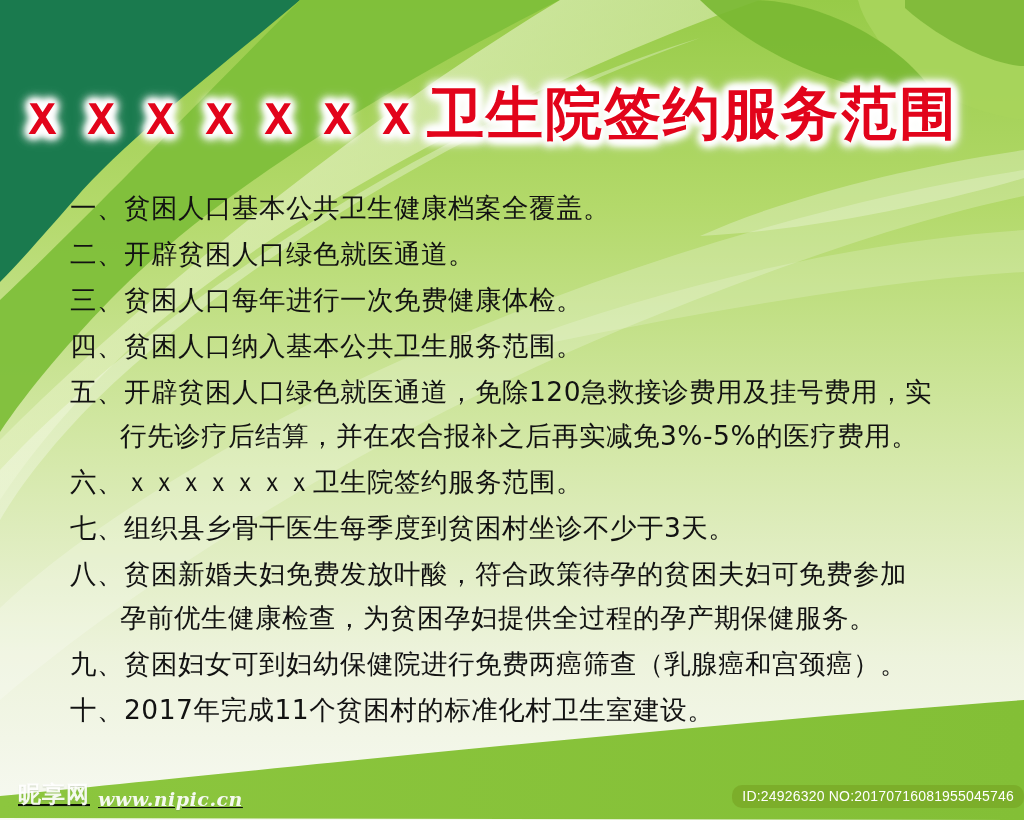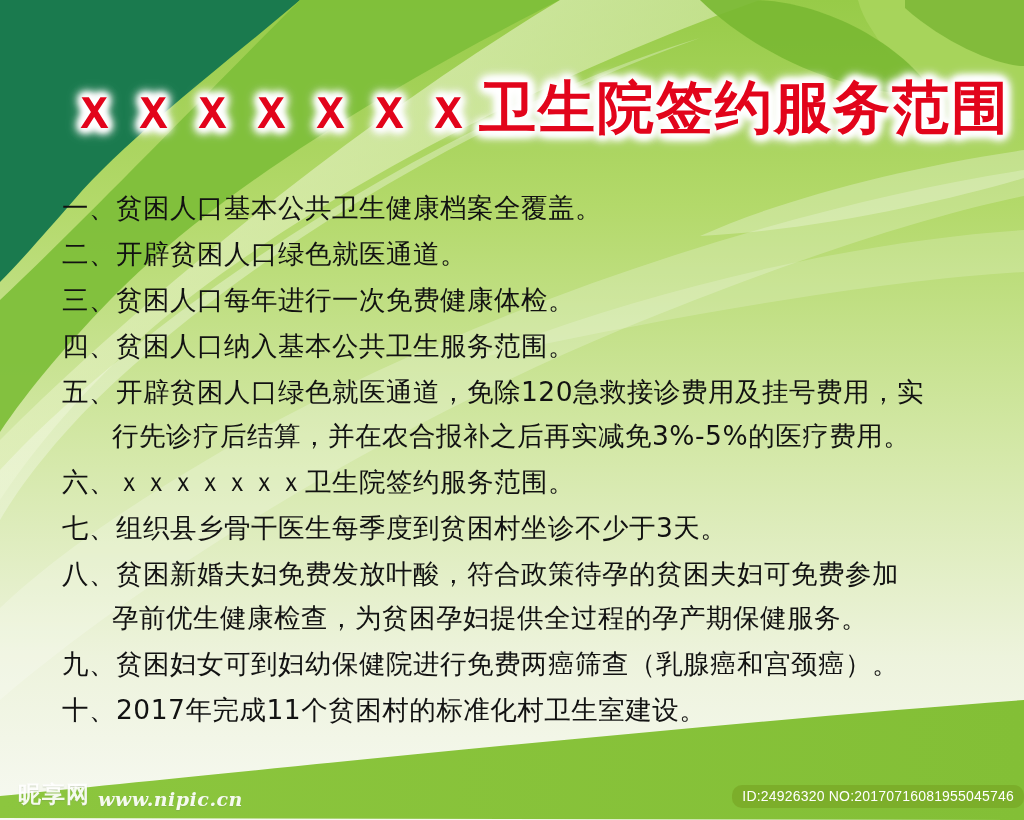--- a/index.html
+++ b/index.html
@@ -35,22 +35,22 @@
     width: 1024px;
     height: 820px;
     pointer-events: none;
   }
 
   
   .title-wrap {
     position: absolute;
     left: 0;
     right: 0;
-    top: 74px;
-    text-align: right;
+    top: 80px;
+    text-align: left;
     z-index: 5;
   }
   .title {
     display: inline-block;
     font-family: "DejaVu Sans", "Liberation Sans", sans-serif;
     font-size: 57px;
     font-weight: bold;
     letter-spacing: 2px;
     color: #e2041b;
     line-height: 1.05;
@@ -76,21 +76,21 @@
     z-index: 4;
   }
   .item {
     position: relative;
     color: #121212;
     font-family: "DejaVu Sans", "Liberation Sans", sans-serif;
     font-size: 26.5px;
     font-weight: 500;
     letter-spacing: 0.5px;
     line-height: 44px;
-    margin: 0 0 2px 0;
+    margin: 0 0 2px 8px;
     padding-left: 62px;
     padding-right: 40px;
     white-space: nowrap;
   }
   .item .body {
     display: inline-block;
   }
   .item .line2 {
     display: block;
     padding-left: 50px;
@@ -100,20 +100,21 @@
   
   .watermark {
     position: absolute;
     left: 18px;
     bottom: 10px;
     z-index: 6;
     display: flex;
     align-items: flex-end;
     gap: 8px;
     opacity: 0.92;
+    text-decoration: underline;
   }
   .wm-logo {
     font-family: "DejaVu Sans", sans-serif;
     font-size: 23px;
     font-weight: bold;
     color: #ffffff;
     letter-spacing: 1px;
     text-shadow: 0 1px 1px rgba(120,140,100,.35);
   }
   .wm-url {

